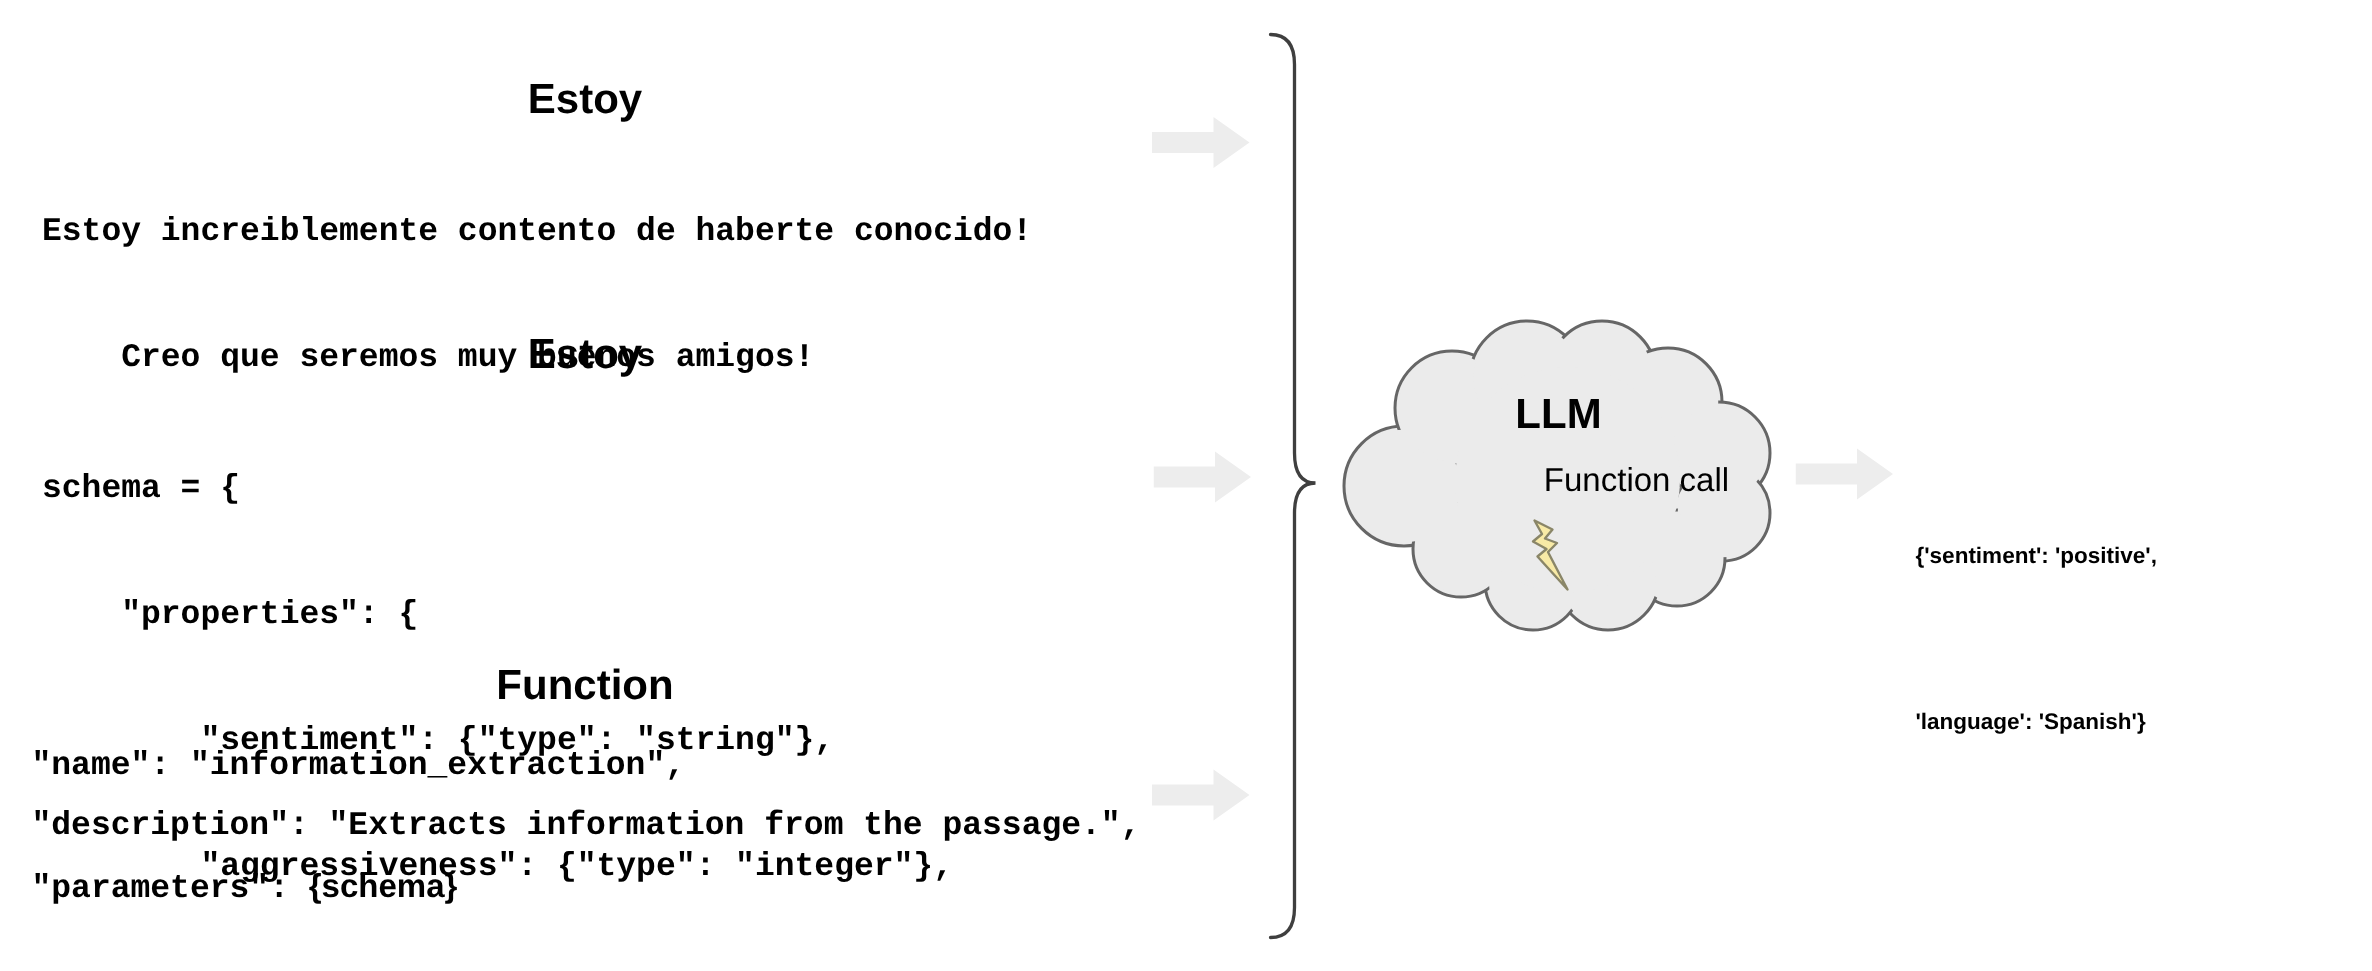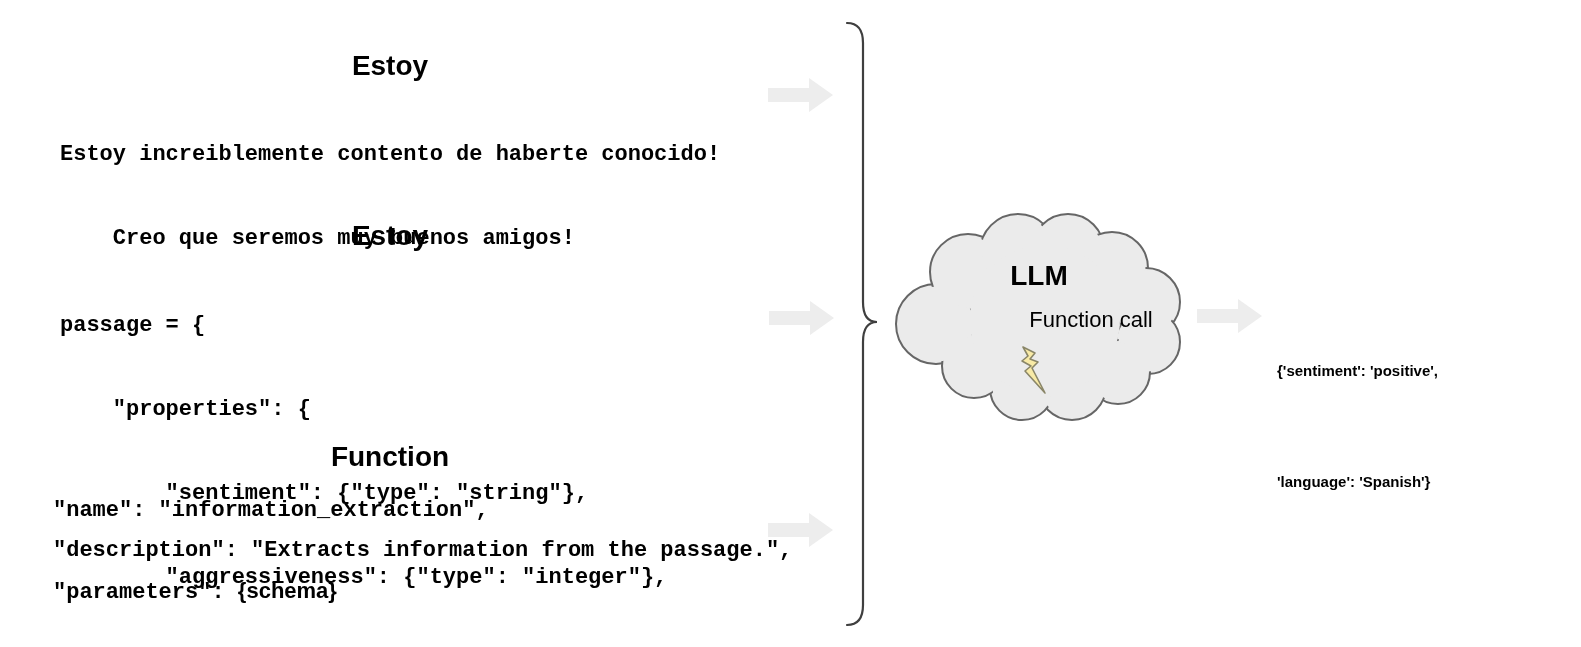--- a/index.html
+++ b/index.html
@@ -9,21 +9,21 @@
   html,body{margin:0;padding:0;}
   body{background:#ffffff;font-family:"Liberation Sans",sans-serif;color:var(--text);}
   .canvas{position:relative;width:1581px;height:647px;background:#ffffff;overflow:hidden;}
   .abs{position:absolute;}
   .section-title{
     left:0;width:780px;text-align:center;
     font-size:28px;font-weight:bold;line-height:28px;
   }
   .mono{
     font-family:"Liberation Mono",monospace;font-weight:bold;
-    font-size:22px;line-height:28px;white-space:pre;margin-left:32px;
+    font-size:22px;line-height:28px;white-space:pre;
   }
   .mono-alt{font-family:Liberation Sans, sans-serif;font-weight:bold;}
   .llm-title{
     left:890px;width:298px;text-align:center;top:262px;
     font-size:28px;font-weight:bold;line-height:28px;
   }
   .llm-sub{
     left:942px;width:298px;text-align:center;top:308px;
     font-size:22px;line-height:24px;
   }
@@ -42,21 +42,21 @@
 <div class="canvas">
 
   <div class="abs section-title" style="top:52px;">Estoy</div>
   <div class="abs mono" style="left:28px;top:85px;">
     <div>Estoy increiblemente contento de haberte conocido!</div>
     <div>    Creo que seremos muy buenos amigos!</div>
   </div>
 
   <div class="abs section-title" style="top:222px;">Estoy</div>
   <div class="abs mono" style="left:28px;top:256px;">
-    <div>passage = {</div>
+    <div>schema = {</div>
     <div>    "properties": {</div>
     <div>        "sentiment": {"type": "string"},</div>
     <div>        "aggressiveness": {"type": "integer"},</div>
     
     
   </div>
 
   <div class="abs section-title" style="top:443px;">Function</div>
   <div class="abs mono" style="left:21px;top:497px;">"name": "information_extraction",</div>
   <div class="abs mono" style="left:21px;top:537px;">"description": "Extracts information from the passage.",</div>

